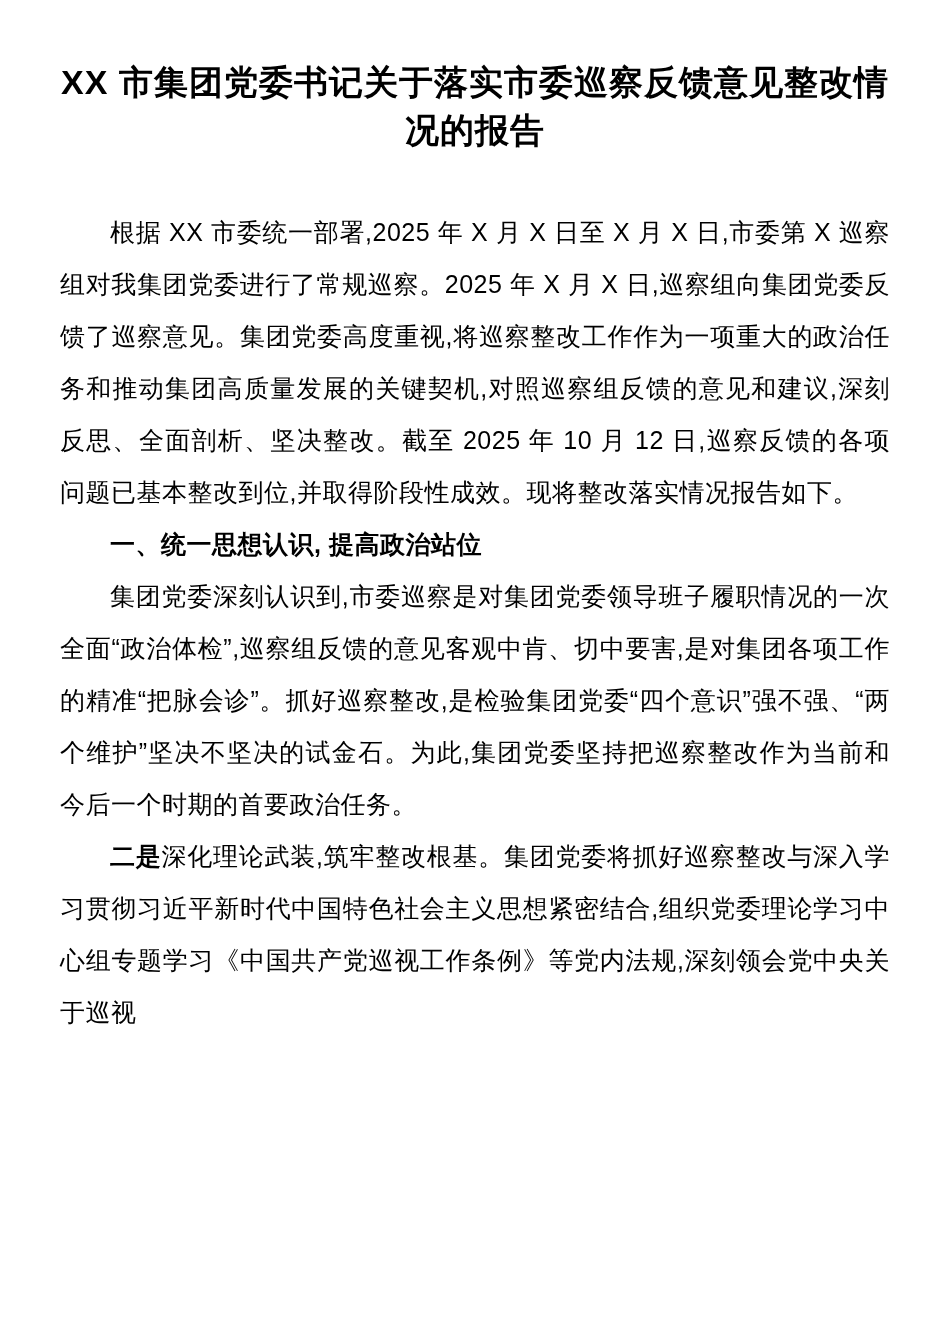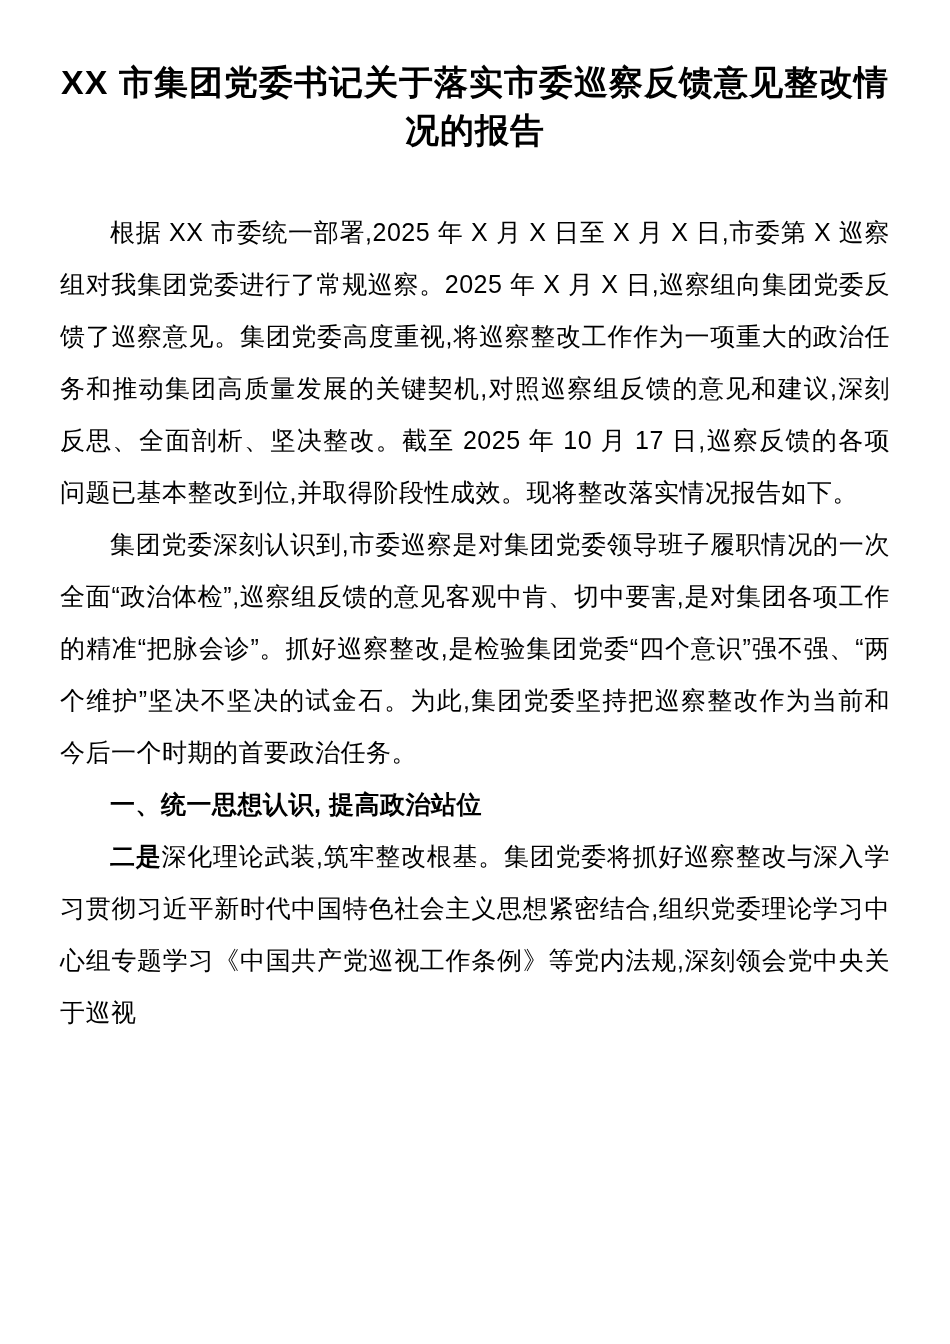--- a/index.html
+++ b/index.html
@@ -51,23 +51,23 @@
 </style>
 </head>
 <body>
 
 <div class="page">
 
   <h1 class="doc-title">XX 市集团党委书记关于落实市委巡察反馈意见整改情况的报告</h1>
 
   <div class="content">
 
-    <p class="para">根据 XX 市委统一部署,2025 年 X 月 X 日至 X 月 X 日,市委第 X 巡察组对我集团党委进行了常规巡察。2025 年 X 月 X 日,巡察组向集团党委反馈了巡察意见。集团党委高度重视,将巡察整改工作作为一项重大的政治任务和推动集团高质量发展的关键契机,对照巡察组反馈的意见和建议,深刻反思、全面剖析、坚决整改。截至 2025 年 10 月 17 日,巡察反馈的各项问题已基本整改到位,并取得阶段性成效。现将整改落实情况报告如下。</p>
+    <p class="para">根据 XX 市委统一部署,2025 年 X 月 X 日至 X 月 X 日,市委第 X 巡察组对我集团党委进行了常规巡察。2025 年 X 月 X 日,巡察组向集团党委反馈了巡察意见。集团党委高度重视,将巡察整改工作作为一项重大的政治任务和推动集团高质量发展的关键契机,对照巡察组反馈的意见和建议,深刻反思、全面剖析、坚决整改。截至 2025 年 10 月 12 日,巡察反馈的各项问题已基本整改到位,并取得阶段性成效。现将整改落实情况报告如下。</p>
+
+    <p class="para heading">一、统一思想认识, 提高政治站位</p>
 
     <p class="para"><span>集团党委深刻认识到,市委巡察是对集团党委领导班子履职情况的一次全面“政治体检”,巡察组反馈的意见客观中肯、切中要害,是对集团各项工作的精准“把脉会诊”。抓好巡察整改,是检验集团党委“四个意识”强不强、“两个维护”坚决不坚决的试金石。为此,集团党委坚持把巡察整改作为当前和今后一个时期的首要政治任务。</span></p>
-
-    <p class="para heading">一、统一思想认识, 提高政治站位</p>
 
 
     <p class="para"><strong class="lead">二是</strong><span>深化理论武装,筑牢整改根基。集团党委将抓好巡察整改与深入学习贯彻习近平新时代中国特色社会主义思想紧密结合,组织党委理论学习中心组专题学习《中国共产党巡视工作条例》等党内法规,深刻领会党中央关于巡视</span></p>
 
   </div>
 </div>
 
 </body></html>

